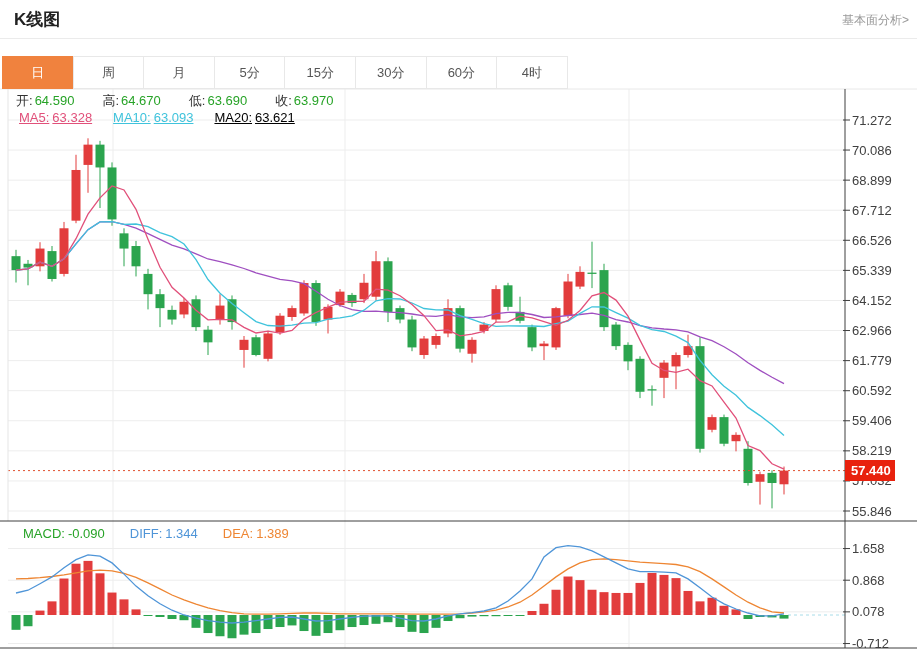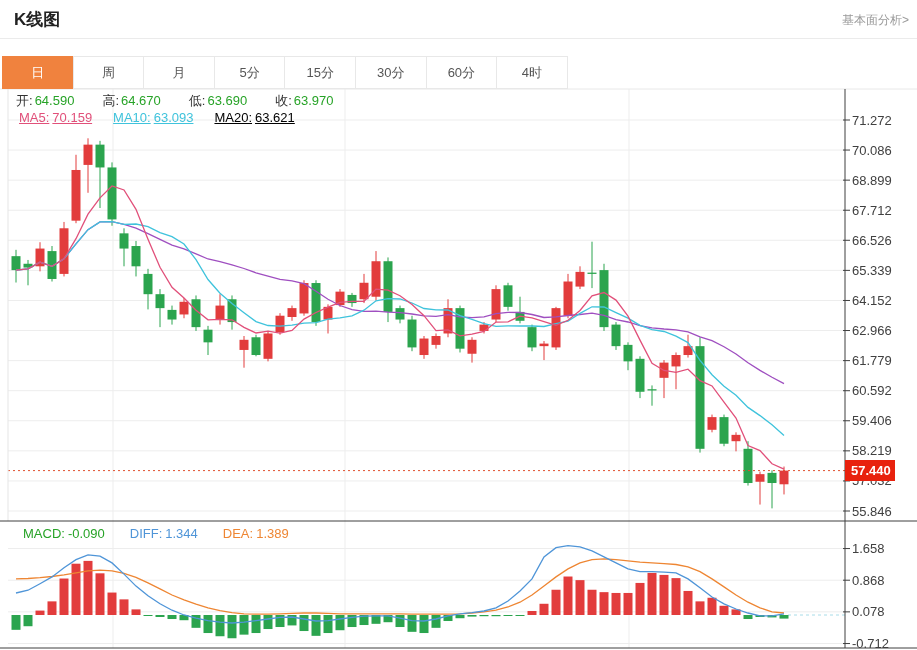--- a/index.html
+++ b/index.html
@@ -324,21 +324,21 @@
     </svg>
 
   <div class="ohlc-row">
     <span><span class="lab">开:</span><span class="val" style="color: rgb(39, 163, 39);">64.590</span></span>
     <span><span class="lab">高:</span><span class="val" style="color: rgb(39, 163, 39);">64.670</span></span>
     <span><span class="lab">低:</span><span class="val" style="color: rgb(39, 163, 39);">63.690</span></span>
     <span><span class="lab">收:</span><span class="val" style="color: rgb(39, 163, 39);">63.970</span></span>
   </div>
 
   <div class="ma-row">
-    <span id="ma5-pair" style="color: rgb(225, 80, 122);"><span>MA5:</span><span>70.159</span></span>
+    <span id="ma5-pair" style="color: rgb(225, 80, 122);"><span>MA5:</span><span>63.328</span></span>
     <span id="ma10-pair" style="color: rgb(63, 195, 220);"><span>MA10:</span><span>63.093</span></span>
     <span id="ma20-pair" style="color: #000000;"><span>MA20:</span><span>63.621</span></span>
   </div>
 
   <div class="macd-row">
     <span id="macd-pair" style="color: rgb(39, 163, 39);"><span>MACD:</span><span>-0.090</span></span>
     <span id="diff-pair" style="color: rgb(79, 149, 216);"><span>DIFF:</span><span>1.344</span></span>
     <span id="dea-pair" style="color: rgb(238, 134, 51); text-align: center;"><span>DEA:</span><span>1.389</span></span>
   </div>
 

